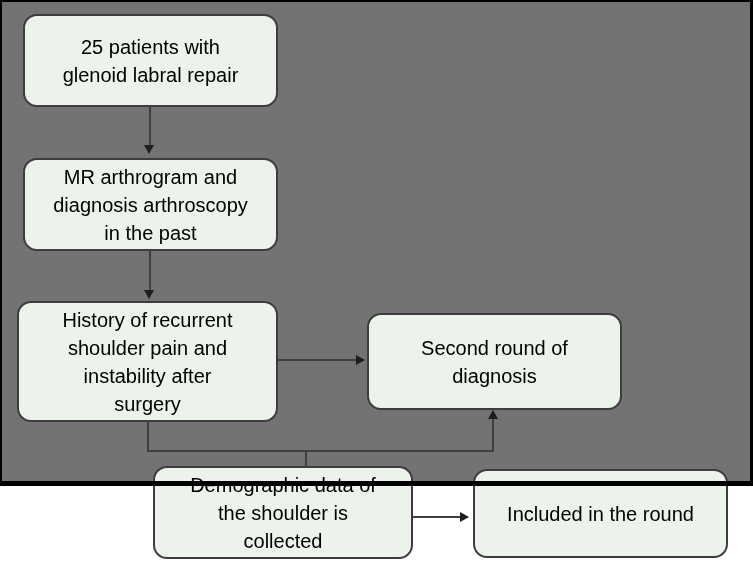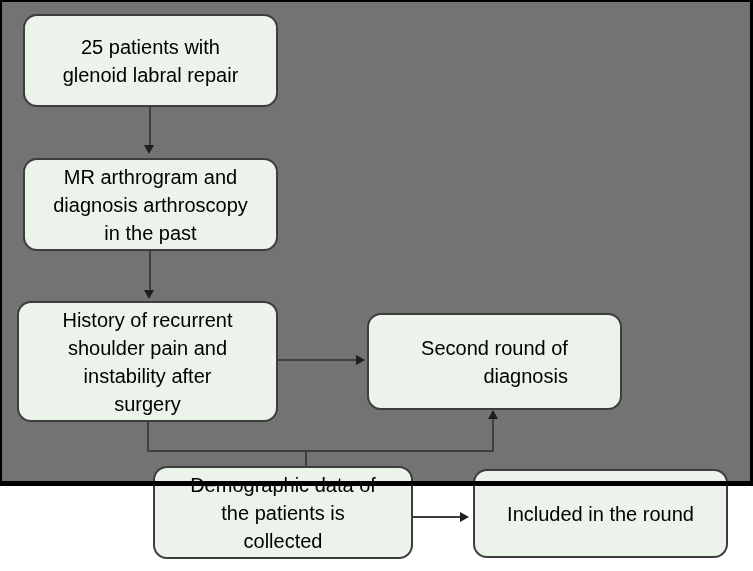--- a/index.html
+++ b/index.html
@@ -35,21 +35,21 @@
     white-space: pre-line;
     font-size: 20px;
     line-height: 28px;
     color: #000000;
     padding: 4px 8px;
     z-index: 2;
   }
   .n1 { left: 23px;  top: 14px;  width: 255px; height: 93px; }
   .n2 { left: 23px;  top: 158px; width: 255px; height: 93px; }
   .n3 { left: 17px;  top: 301px; width: 261px; height: 121px; }
-  .n4 { left: 367px; top: 313px; width: 255px; height: 97px; text-align: right; }
+  .n4 { left: 367px; top: 313px; width: 255px; height: 97px; }
   .n5 { left: 153px; top: 466px; width: 260px; height: 93px; }
   .n6 { left: 473px; top: 469px; width: 255px; height: 89px; }
 
   .line {
     position: absolute;
     background: #3f3f3f;
     z-index: 1;
   }
   .vline { width: 2px; }
   .hline { height: 2px; }
@@ -104,21 +104,21 @@
 
   <div class="node n3">History of recurrent
 shoulder pain and
 instability after
 surgery</div>
 
   <div class="node n4">Second round of
 diagnosis</div>
 
   <div class="node n5">Demographic data of
-the patients is
+the shoulder is
 collected</div>
 
   <div class="node n6">Included in the round</div>
 
   <div class="line vline c1"></div>
   <div class="arrow down c1a"></div>
 
   <div class="line vline c2"></div>
   <div class="arrow down c2a"></div>
 

